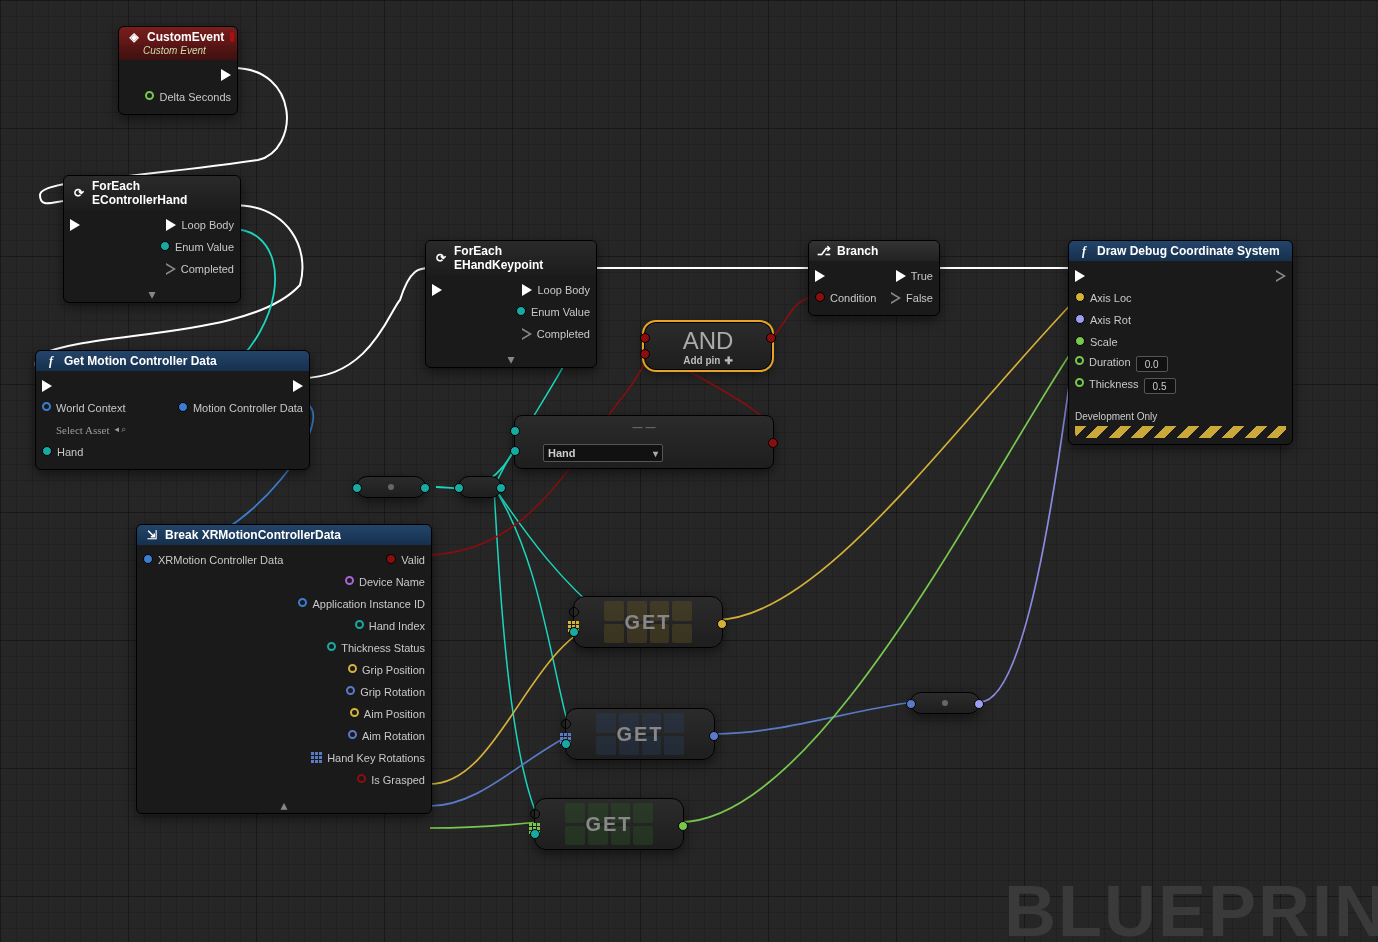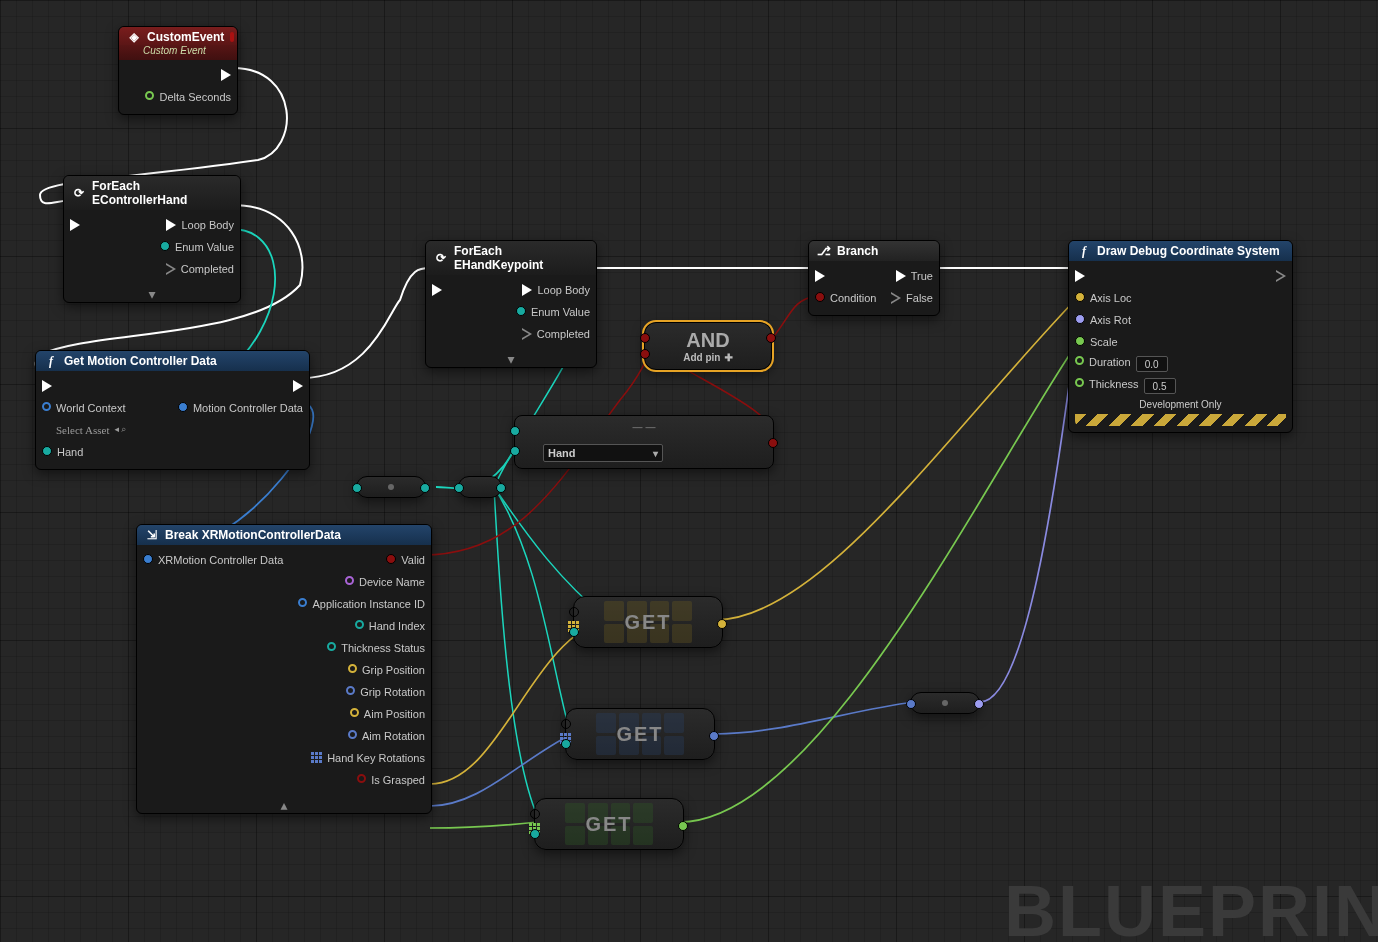--- a/index.html
+++ b/index.html
@@ -86,21 +86,21 @@
   .combo {
     background:#111; border:1px solid #555; height:18px; font-size:11px; color:#ccc; padding:0 18px 0 4px;
     border-radius:2px; position:relative; min-width:120px; display:inline-flex; align-items:center;
   }
   .combo::after{ content:"▾"; position:absolute; right:4px; color:#aaa; font-size:10px; }
   .numbox { background:#111;border:1px solid #555;height:16px;width:32px;font-size:10px;color:#ccc;text-align:center;border-radius:2px;display:inline-flex;align-items:center;justify-content:center;}
   .dev-stripe{
     height:12px; background:repeating-linear-gradient(135deg,#caa83a 0 8px,#1a1a1a 8px 16px);
     border-radius:0 0 5px 5px; margin-top:4px;
   }
-  .dev-label{ text-align:center; font-size:10px; color:#ccc; padding-top:2px;}
+  .dev-label{ font-size:10px; color:#ccc; padding-top:2px;margin-top:12px;}
   .watermark{
     position:absolute; right:-10px; bottom:-10px; font-size:72px; font-weight:800; color:#3a3a3a; letter-spacing:2px;
     pointer-events:none;
   }
   .grid-icon{display:inline-grid;grid-template-columns:repeat(3,3px);grid-template-rows:repeat(3,3px);gap:1px;flex:none;}
   .grid-icon span{background:currentColor;}
   .icon{width:14px;height:14px;flex:none;display:inline-flex;align-items:center;justify-content:center;}
   .breakpoint{ width:10px;height:10px;border:2px solid #a11; border-radius:3px; }
 </style>
 </head>
@@ -288,21 +288,21 @@
           <span class="exec hollow"></span>
         </span>
     </div>
   </div>
 </div>
 
 <div class="compact selected" style="left:644px;top:322px;width:128px;height:48px;flex-direction:column;gap:0">
   <div class="side-dot c-bool" style="left:-5px;top:10px"></div>
   <div class="side-dot c-bool" style="left:-5px;bottom:10px"></div>
   <div class="side-dot c-bool" style="right:-5px;top:10px"></div>
-  <div style="font-size:20px;color:#aaa;font-weight:700">AND</div>
+  <div style="font-size:24px;color:#aaa;font-weight:400">AND</div>
   <div style="font-size:10px;color:#bbb;display:flex;align-items:center;gap:4px">
       <span>Add pin</span>
       <span>✚</span>
     </div>
 </div>
 
 <div class="compact" style="left:514px;top:415px;width:260px;height:54px;border-radius:8px">
   <div class="side-dot c-teal" style="left:-5px;top:10px"></div>
   <div class="side-dot c-teal" style="left:-5px;bottom:12px"></div>
   <div class="side-dot c-bool" style="right:-5px;top:22px"></div>

